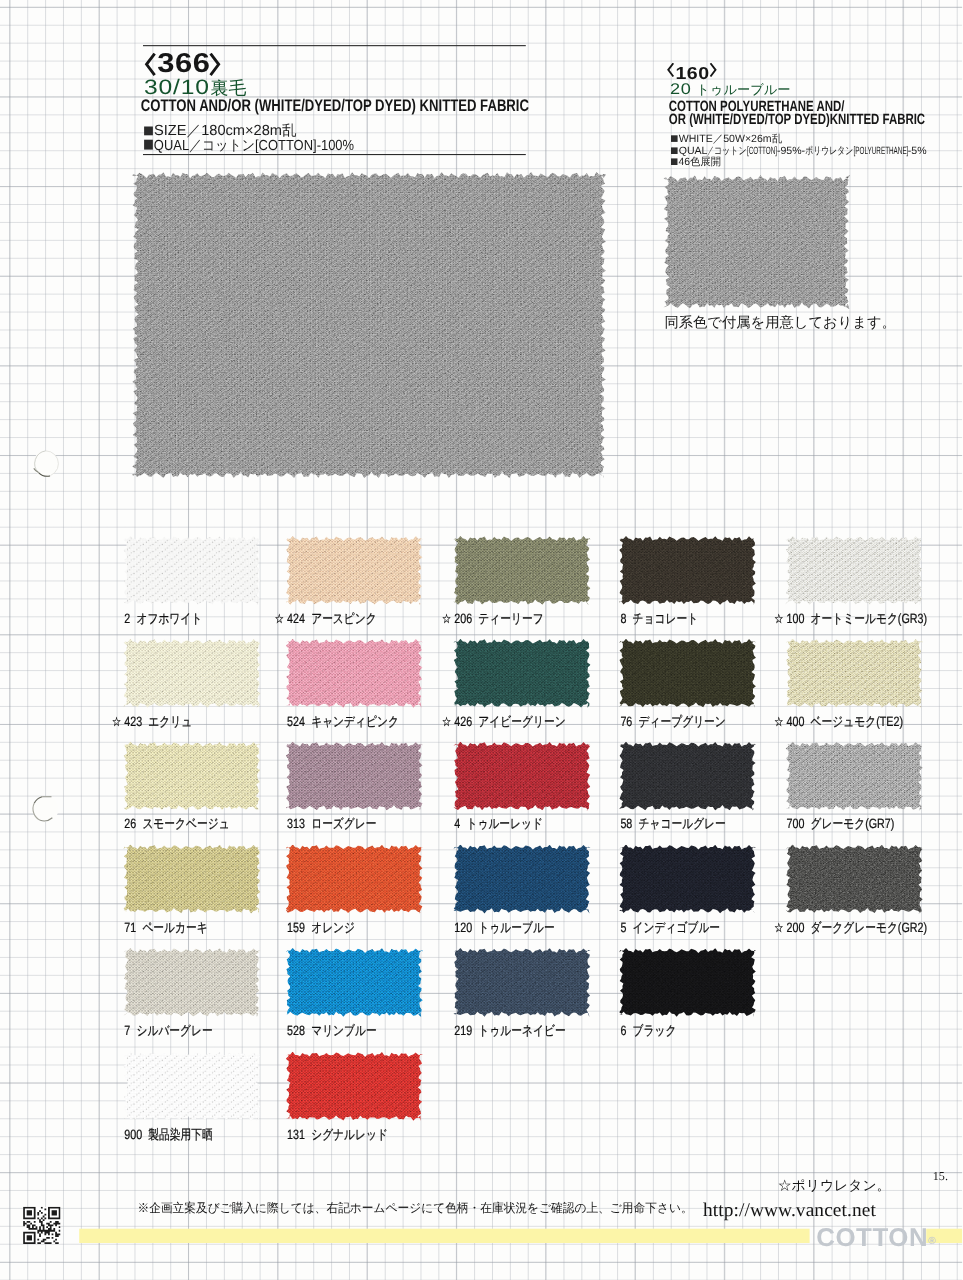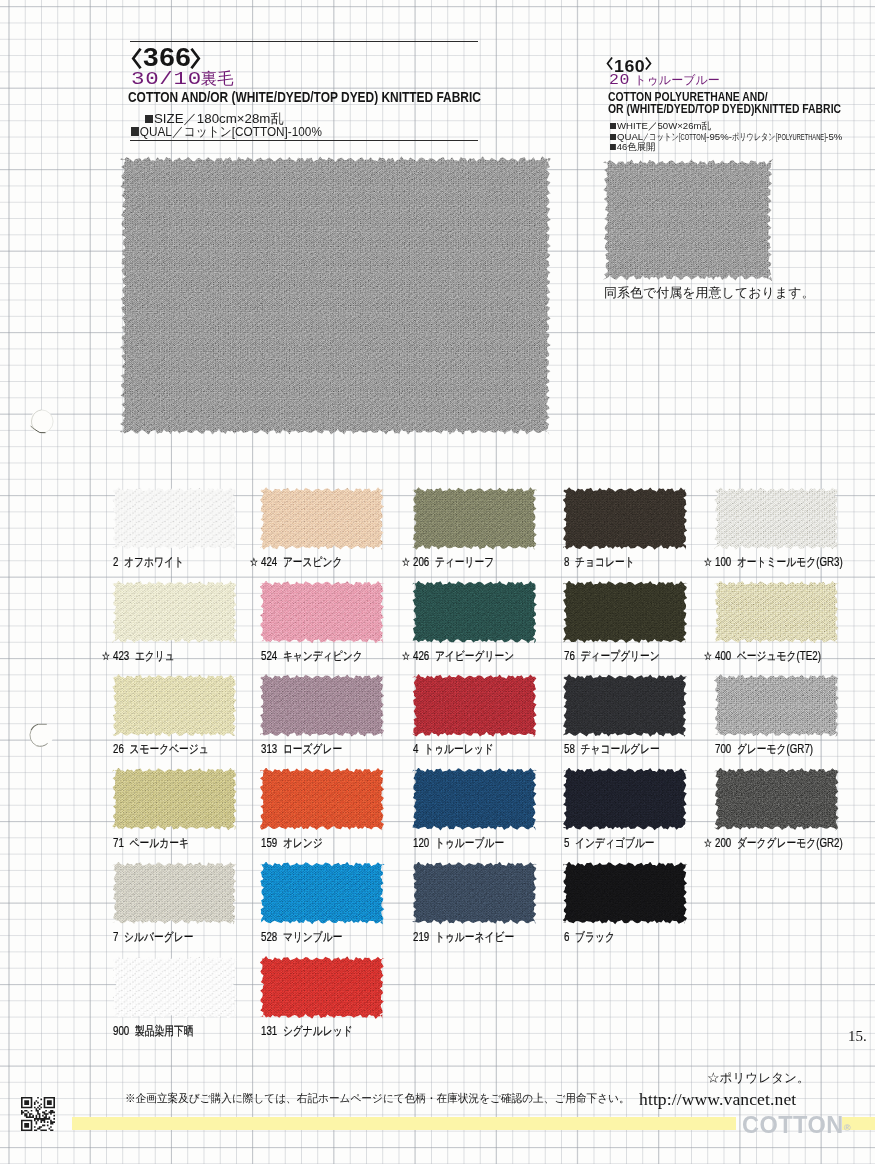--- a/index.html
+++ b/index.html
@@ -24,21 +24,21 @@
 .hole{position:absolute;width:24px;height:24px;}
 .hole svg{display:block;}
 
 
 .rule{position:absolute;background:#2b2b2b;height:1.4px;}
 .hdr-code{position:absolute;font-family:"Liberation Sans",sans-serif;font-weight:700;
  color:#161616;letter-spacing:.5px;white-space:nowrap;}
 .hdr-code .brk{display:inline-block;vertical-align:top;}
 .hdr-code .num{display:inline-block;vertical-align:top;line-height:21px;letter-spacing:.5px;
  transform:scaleX(1.06) scaleY(.94);transform-origin:left top;margin:0 1px;}
-.hdr-jp{position:absolute;color:#701a75;white-space:nowrap;font-family:Liberation Mono, monospace;}
+.hdr-jp{position:absolute;color:#14532d;white-space:nowrap;}
 .hdr-jp .lat{display:inline-block;transform:scaleX(1.18);transform-origin:left center;letter-spacing:0.6px;}
 .hdr-jp .cjk{display:inline-block;font-size:.86em;margin-left:.60em;}
 .hdr-en{position:absolute;font-weight:700;color:#161616;
  transform:scaleX(.86);transform-origin:left center;white-space:nowrap;}
 .spec{position:absolute;color:#1b1b1b;white-space:nowrap;}
 .squish{display:inline-block;white-space:nowrap;overflow:visible;}
 .squish>i{display:inline-block;font-style:normal;transform-origin:left top;}
 .sq{display:inline-block;width:8px;height:8px;background:#2b2b2b;margin-right:1px;
  position:relative;top:0px;}
 
@@ -119,21 +119,21 @@
     <svg class="brk" width="11" height="21" viewBox="0 0 11 21">
       <path d="M9.6 0.7 L2.2 10.5 L9.6 20.3" fill="none" stroke="#161616" stroke-width="2.6" stroke-linecap="butt" stroke-linejoin="miter"></path>
     </svg><span class="num">366</span><svg class="brk" width="11" height="21" viewBox="0 0 11 21">
       <path d="M1.4 0.7 L8.8 10.5 L1.4 20.3" fill="none" stroke="#161616" stroke-width="2.6" stroke-linecap="butt" stroke-linejoin="miter"></path>
     </svg>
   </div>
   <div class="hdr-jp" style="left:131px;top:70px;font-size:19px;line-height:19px;">
     <span class="lat">30/10</span><span class="cjk">裏毛</span>
   </div>
   <div class="hdr-en" style="left:127.5px;top:89.5px;font-size:15.3px;line-height:14px;transform:scaleX(.78);">COTTON AND/OR (WHITE/DYED/TOP DYED) KNITTED FABRIC</div>
-  <div class="spec" style="left:131px;top:110px;font-size:13.3px;transform:scaleX(1.0);transform-origin:left top;margin-left:14px;">
+  <div class="spec" style="left:131px;top:110px;font-size:13.3px;transform:scaleX(1.0);transform-origin:left top;">
     <span class="sq"></span><span>SIZE／180cm×28m乱</span>
   </div>
   <div class="spec" style="left:131px;top:122.5px;font-size:13.3px;transform:scaleX(.885);transform-origin:left top;">
     <span class="sq" style="width:9px;height:9px"></span><span>QUAL／コットン[COTTON]-100%</span>
   </div>
   <div class="rule" style="left:130px;top:140px;width:348px;"></div>
 
   <div class="hdr-code" style="left:606px;top:56.5px;font-size:16.8px;height:13px;">
     <svg class="brk" width="7" height="13" viewBox="0 0 7 13">
       <path d="M6.1 0.5 L1.5 6.5 L6.1 12.5" fill="none" stroke="#161616" stroke-width="1.7" stroke-linecap="butt" stroke-linejoin="miter"></path>
@@ -1292,21 +1292,21 @@
               <rect width="125" height="63" filter="url(#p25f)"></rect>
             </g>
           </svg></div>
         <div class="lbl" style="left: 1px; top: 67px;"><span>131</span><span class="g"></span><span>シグナルレッド</span></div>
       </div>
     </div>
 
   <div class="foot-note" style="left:125px;top:1091px;font-size:11.3px;transform:scaleX(.942);transform-origin:left top;">※企画立案及びご購入に際しては、右記ホームページにて色柄・在庫状況をご確認の上、ご用命下さい。</div>
   <div class="foot-note" style="left:707px;top:1070px;font-size:12.6px;">☆ポリウレタン。</div>
   <div class="foot-url" style="left:639px;top:1089px;font-size:17.6px;letter-spacing:0.1px;">http://www.vancet.net</div>
-  <div class="pageno" style="left:848px;top:1028px;font-size:15px;font-family:Liberation Serif, serif;">15.</div>
+  <div class="pageno" style="left:848px;top:1064px;font-size:11px;font-family:Liberation Serif, serif;">15.</div>
   <div class="hiband" style="left:71.5px;top:1116.5px;width:664px;height:13px;"></div>
   <div class="hiband" style="left:842px;top:1116.5px;width:33px;height:13px;"></div>
   <div class="vancet" style="left:742px;top:1112px;font-size:23.5px;"><span>COTTON</span><span class="rmark">®</span></div>
   <div class="qr" style="left:21px;top:1097px;width:34px;height:34px;"><svg width="34" height="34" viewBox="0 0 21 21">
         <rect width="21" height="21" fill="#ffffff"></rect>
         <path d="M0 0h1v1h-1zM1 0h1v1h-1zM2 0h1v1h-1zM3 0h1v1h-1zM4 0h1v1h-1zM5 0h1v1h-1zM6 0h1v1h-1zM10 0h1v1h-1zM14 0h1v1h-1zM15 0h1v1h-1zM16 0h1v1h-1zM17 0h1v1h-1zM18 0h1v1h-1zM19 0h1v1h-1zM20 0h1v1h-1zM0 1h1v1h-1zM6 1h1v1h-1zM12 1h1v1h-1zM14 1h1v1h-1zM20 1h1v1h-1zM0 2h1v1h-1zM2 2h1v1h-1zM3 2h1v1h-1zM4 2h1v1h-1zM6 2h1v1h-1zM9 2h1v1h-1zM14 2h1v1h-1zM16 2h1v1h-1zM17 2h1v1h-1zM18 2h1v1h-1zM20 2h1v1h-1zM0 3h1v1h-1zM2 3h1v1h-1zM3 3h1v1h-1zM4 3h1v1h-1zM6 3h1v1h-1zM8 3h1v1h-1zM10 3h1v1h-1zM14 3h1v1h-1zM16 3h1v1h-1zM17 3h1v1h-1zM18 3h1v1h-1zM20 3h1v1h-1zM0 4h1v1h-1zM2 4h1v1h-1zM3 4h1v1h-1zM4 4h1v1h-1zM6 4h1v1h-1zM8 4h1v1h-1zM12 4h1v1h-1zM14 4h1v1h-1zM16 4h1v1h-1zM17 4h1v1h-1zM18 4h1v1h-1zM20 4h1v1h-1zM0 5h1v1h-1zM6 5h1v1h-1zM11 5h1v1h-1zM14 5h1v1h-1zM20 5h1v1h-1zM0 6h1v1h-1zM1 6h1v1h-1zM2 6h1v1h-1zM3 6h1v1h-1zM4 6h1v1h-1zM5 6h1v1h-1zM6 6h1v1h-1zM8 6h1v1h-1zM10 6h1v1h-1zM12 6h1v1h-1zM14 6h1v1h-1zM15 6h1v1h-1zM16 6h1v1h-1zM17 6h1v1h-1zM18 6h1v1h-1zM19 6h1v1h-1zM20 6h1v1h-1zM9 7h1v1h-1zM11 7h1v1h-1zM0 8h1v1h-1zM2 8h1v1h-1zM3 8h1v1h-1zM6 8h1v1h-1zM9 8h1v1h-1zM10 8h1v1h-1zM15 8h1v1h-1zM18 8h1v1h-1zM19 8h1v1h-1zM0 9h1v1h-1zM1 9h1v1h-1zM4 9h1v1h-1zM10 9h1v1h-1zM13 9h1v1h-1zM14 9h1v1h-1zM17 9h1v1h-1zM18 9h1v1h-1zM19 9h1v1h-1zM20 9h1v1h-1zM0 10h1v1h-1zM2 10h1v1h-1zM3 10h1v1h-1zM5 10h1v1h-1zM6 10h1v1h-1zM10 10h1v1h-1zM11 10h1v1h-1zM14 10h1v1h-1zM15 10h1v1h-1zM16 10h1v1h-1zM18 10h1v1h-1zM2 11h1v1h-1zM3 11h1v1h-1zM5 11h1v1h-1zM7 11h1v1h-1zM9 11h1v1h-1zM11 11h1v1h-1zM13 11h1v1h-1zM15 11h1v1h-1zM20 11h1v1h-1zM3 12h1v1h-1zM4 12h1v1h-1zM5 12h1v1h-1zM6 12h1v1h-1zM7 12h1v1h-1zM9 12h1v1h-1zM11 12h1v1h-1zM14 12h1v1h-1zM15 12h1v1h-1zM17 12h1v1h-1zM8 13h1v1h-1zM9 13h1v1h-1zM10 13h1v1h-1zM11 13h1v1h-1zM12 13h1v1h-1zM13 13h1v1h-1zM14 13h1v1h-1zM15 13h1v1h-1zM16 13h1v1h-1zM17 13h1v1h-1zM20 13h1v1h-1zM0 14h1v1h-1zM1 14h1v1h-1zM2 14h1v1h-1zM3 14h1v1h-1zM4 14h1v1h-1zM5 14h1v1h-1zM6 14h1v1h-1zM8 14h1v1h-1zM10 14h1v1h-1zM12 14h1v1h-1zM13 14h1v1h-1zM14 14h1v1h-1zM18 14h1v1h-1zM0 15h1v1h-1zM6 15h1v1h-1zM9 15h1v1h-1zM12 15h1v1h-1zM14 15h1v1h-1zM16 15h1v1h-1zM18 15h1v1h-1zM19 15h1v1h-1zM20 15h1v1h-1zM0 16h1v1h-1zM2 16h1v1h-1zM3 16h1v1h-1zM4 16h1v1h-1zM6 16h1v1h-1zM9 16h1v1h-1zM18 16h1v1h-1zM19 16h1v1h-1zM0 17h1v1h-1zM2 17h1v1h-1zM3 17h1v1h-1zM4 17h1v1h-1zM6 17h1v1h-1zM13 17h1v1h-1zM14 17h1v1h-1zM16 17h1v1h-1zM0 18h1v1h-1zM2 18h1v1h-1zM3 18h1v1h-1zM4 18h1v1h-1zM6 18h1v1h-1zM8 18h1v1h-1zM11 18h1v1h-1zM12 18h1v1h-1zM18 18h1v1h-1zM0 19h1v1h-1zM6 19h1v1h-1zM10 19h1v1h-1zM11 19h1v1h-1zM17 19h1v1h-1zM0 20h1v1h-1zM1 20h1v1h-1zM2 20h1v1h-1zM3 20h1v1h-1zM4 20h1v1h-1zM5 20h1v1h-1zM6 20h1v1h-1zM8 20h1v1h-1zM9 20h1v1h-1zM12 20h1v1h-1zM13 20h1v1h-1zM14 20h1v1h-1zM15 20h1v1h-1zM18 20h1v1h-1zM19 20h1v1h-1z" fill="#1c1c1c"></path>
       </svg></div>
 </div>
 
 </body></html>

